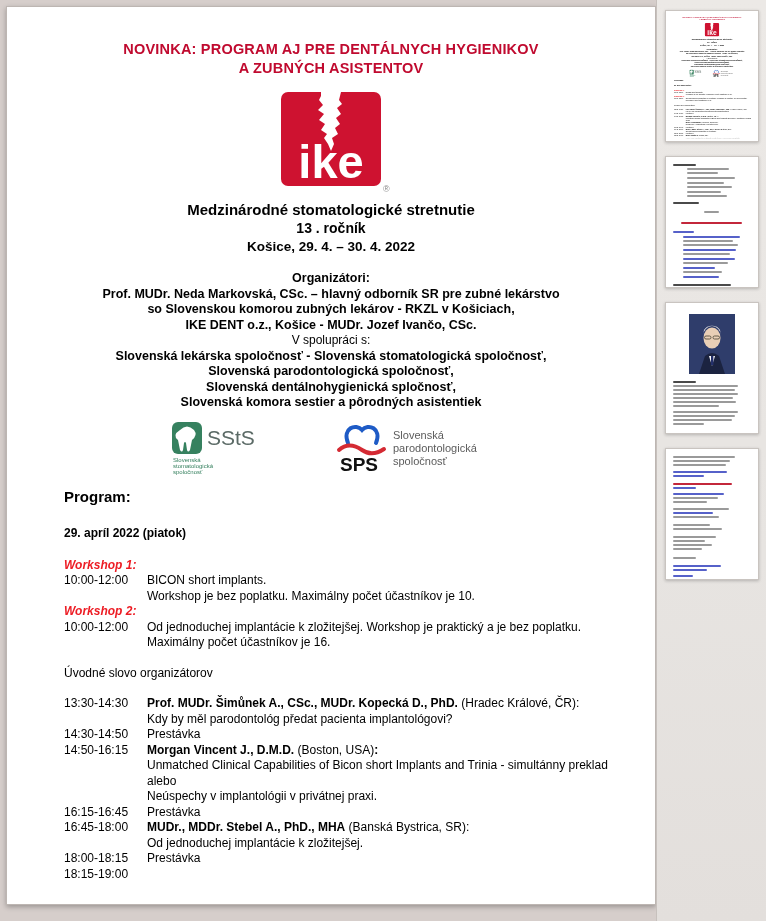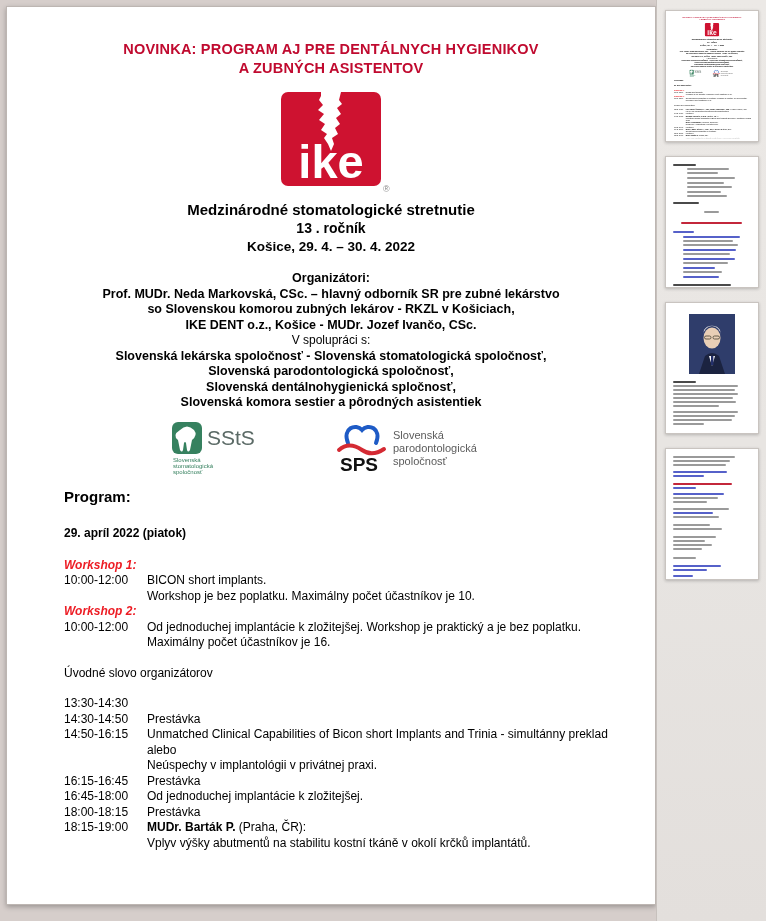--- a/index.html
+++ b/index.html
@@ -123,59 +123,61 @@
           <div>Od jednoduchej implantácie k zložitejšej. Workshop je praktický a je bez poplatku.</div>
           <div>Maximálny počet účastníkov je 16.</div>
         </div>
       </div>
 
       <div class="intro-line">Úvodné slovo organizátorov</div>
 
       <div class="sessions" id="session-list">
           <div class="prow">
             <div class="ptime">13:30-14:30</div>
+            <div class="pbody">
+              <div><span style="font-weight: bold;">Prof. MUDr. Šimůnek A., CSc., MUDr. Kopecká D., PhD.</span><span> (Hradec Králové, ČR):</span></div>
+              <div><span>Kdy by měl parodontológ předat pacienta implantológovi?</span></div>
+            </div>
           </div>
           <div class="prow">
             <div class="ptime">14:30-14:50</div>
             <div class="pbody">
               <div><span>Prestávka</span></div>
             </div>
           </div>
           <div class="prow">
             <div class="ptime">14:50-16:15</div>
             <div class="pbody">
+              <div><span style="font-weight: bold;">Morgan Vincent J., D.M.D.</span><span> (Boston, USA)</span><span style="font-weight: bold;">:</span></div>
               <div><span>Unmatched Clinical Capabilities of Bicon short Implants and Trinia - simultánny preklad</span></div>
               <div><span>alebo</span></div>
               <div><span>Neúspechy v implantológii v privátnej praxi.</span></div>
             </div>
           </div>
           <div class="prow">
             <div class="ptime">16:15-16:45</div>
             <div class="pbody">
               <div><span>Prestávka</span></div>
             </div>
           </div>
           <div class="prow">
             <div class="ptime">16:45-18:00</div>
             <div class="pbody">
+              <div><span style="font-weight: bold;">MUDr., MDDr. Stebel A., PhD., MHA</span><span> (Banská Bystrica, SR):</span></div>
               <div><span>Od jednoduchej implantácie k zložitejšej.</span></div>
             </div>
           </div>
           <div class="prow">
             <div class="ptime">18:00-18:15</div>
             <div class="pbody">
               <div><span>Prestávka</span></div>
             </div>
           </div>
           <div class="prow">
             <div class="ptime">18:15-19:00</div>
-            <div class="pbody">
-              <div><span style="font-weight: bold;">MUDr. Barták P.</span><span> (Praha, ČR):</span></div>
-              <div><span>Vplyv výšky abutmentů na stabilitu kostní tkáně v okolí krčků implantátů.</span></div>
-            </div>
           </div>
         </div>
 
     </div>
   </div>
 
   <div class="rail">
     <div class="thumb">
       <div class="thumb-clip">
         <div class="thumb-scale" id="thumb1-scale">

